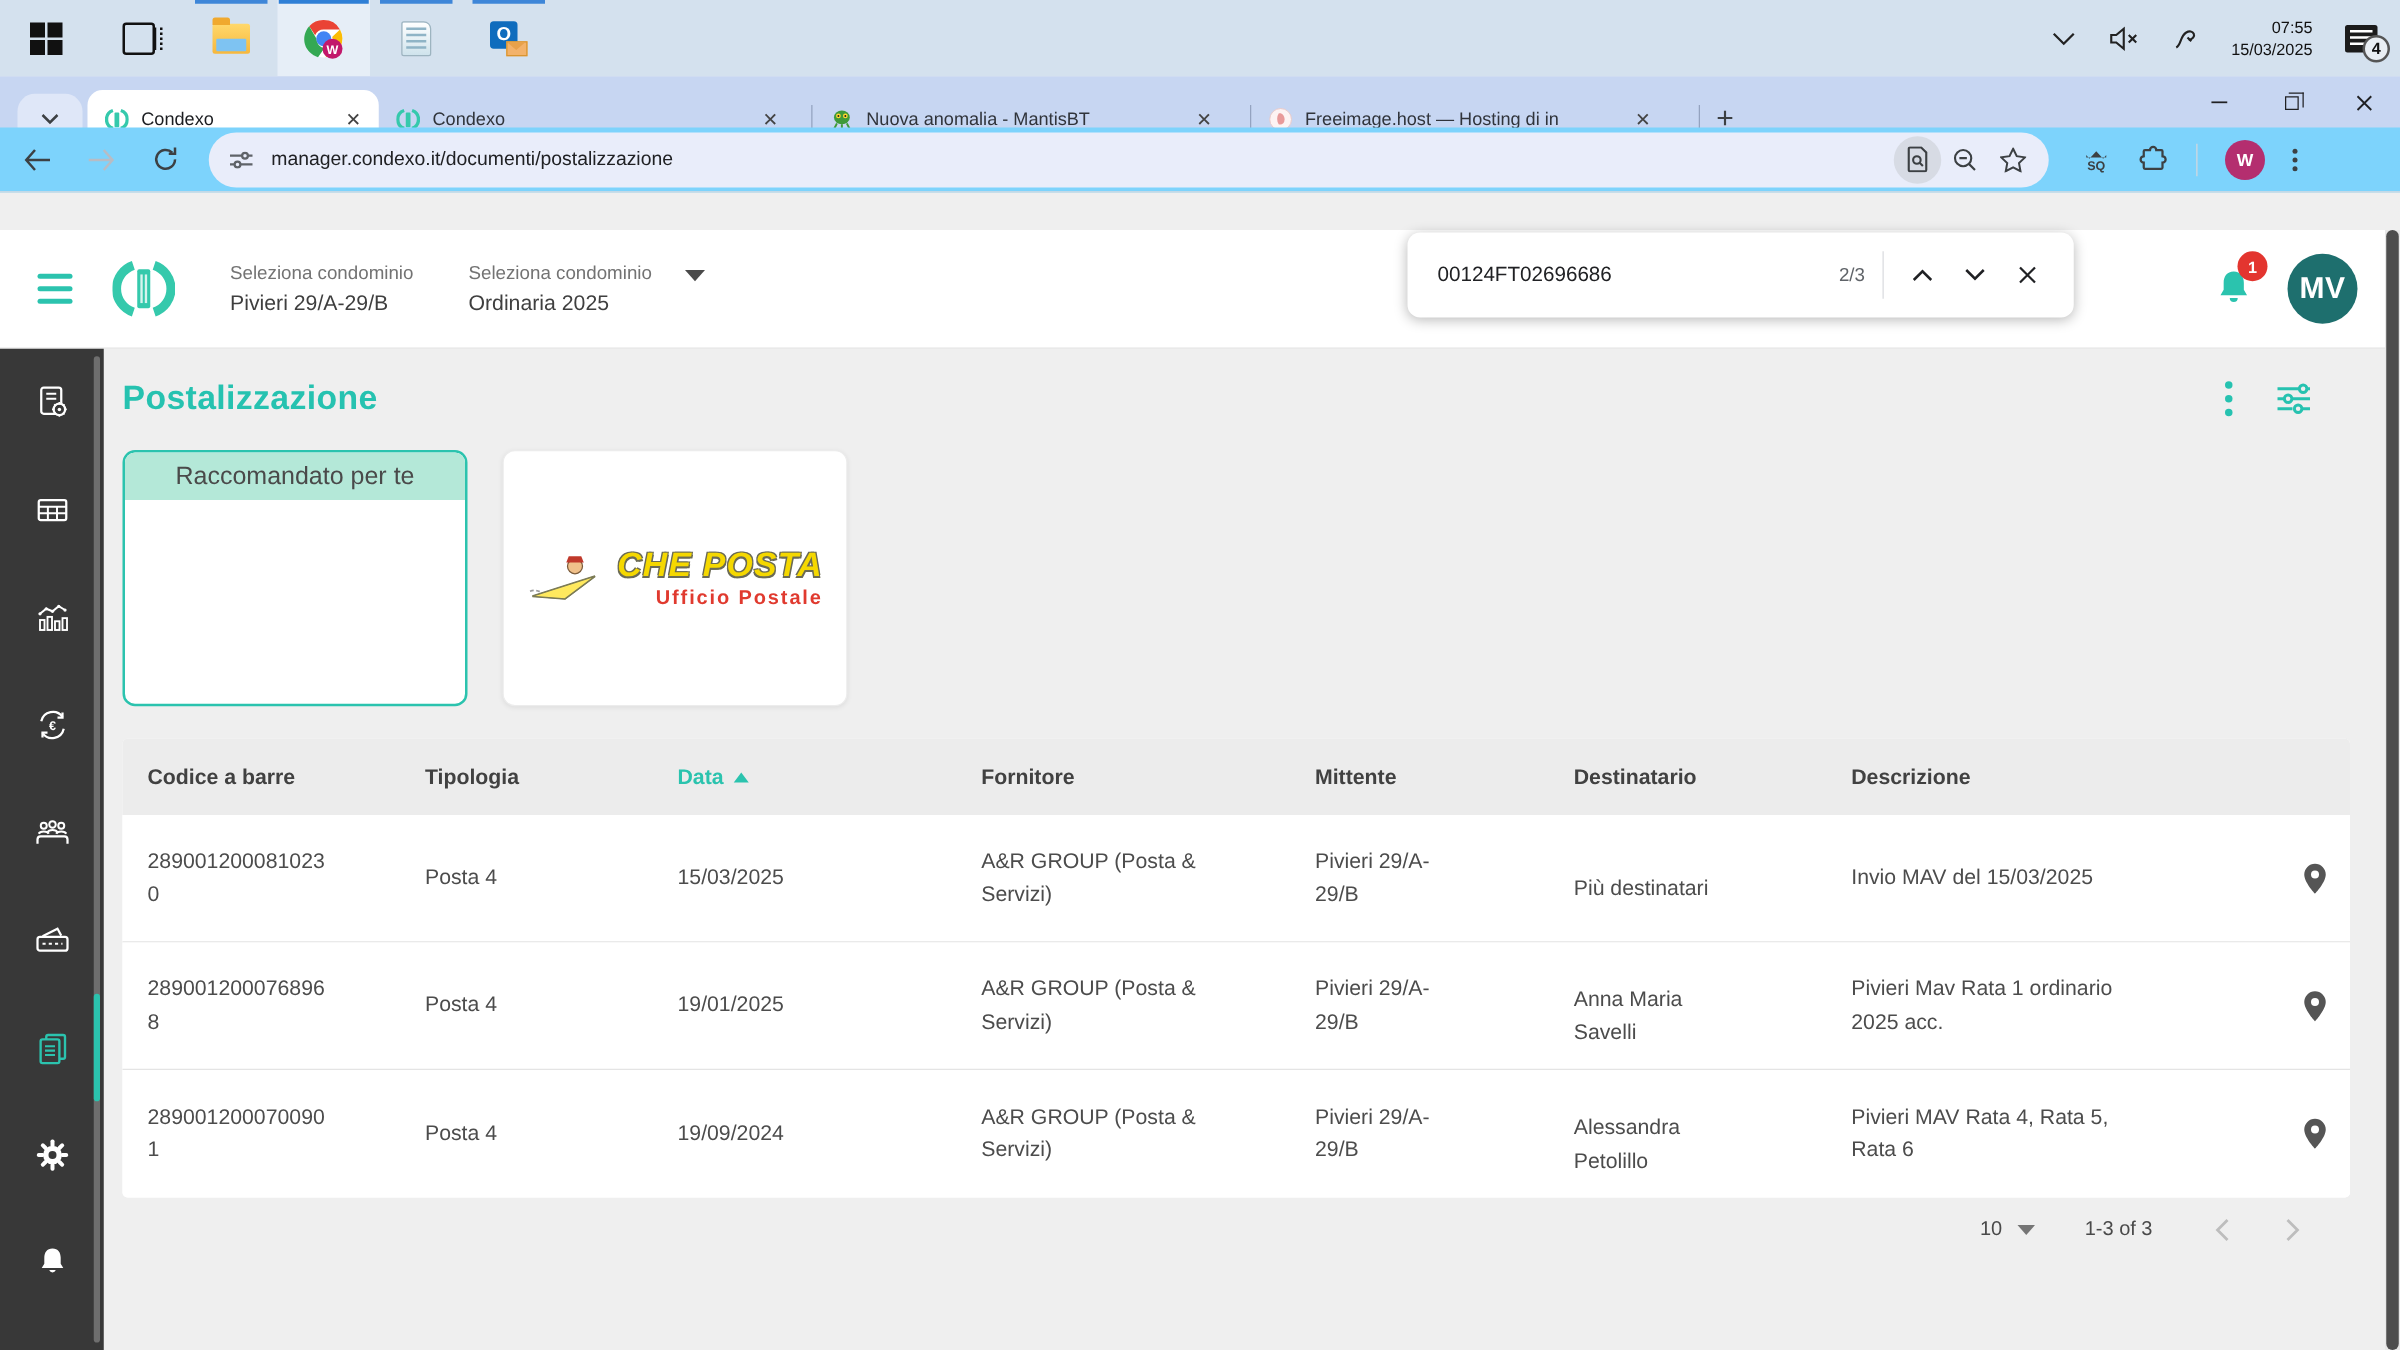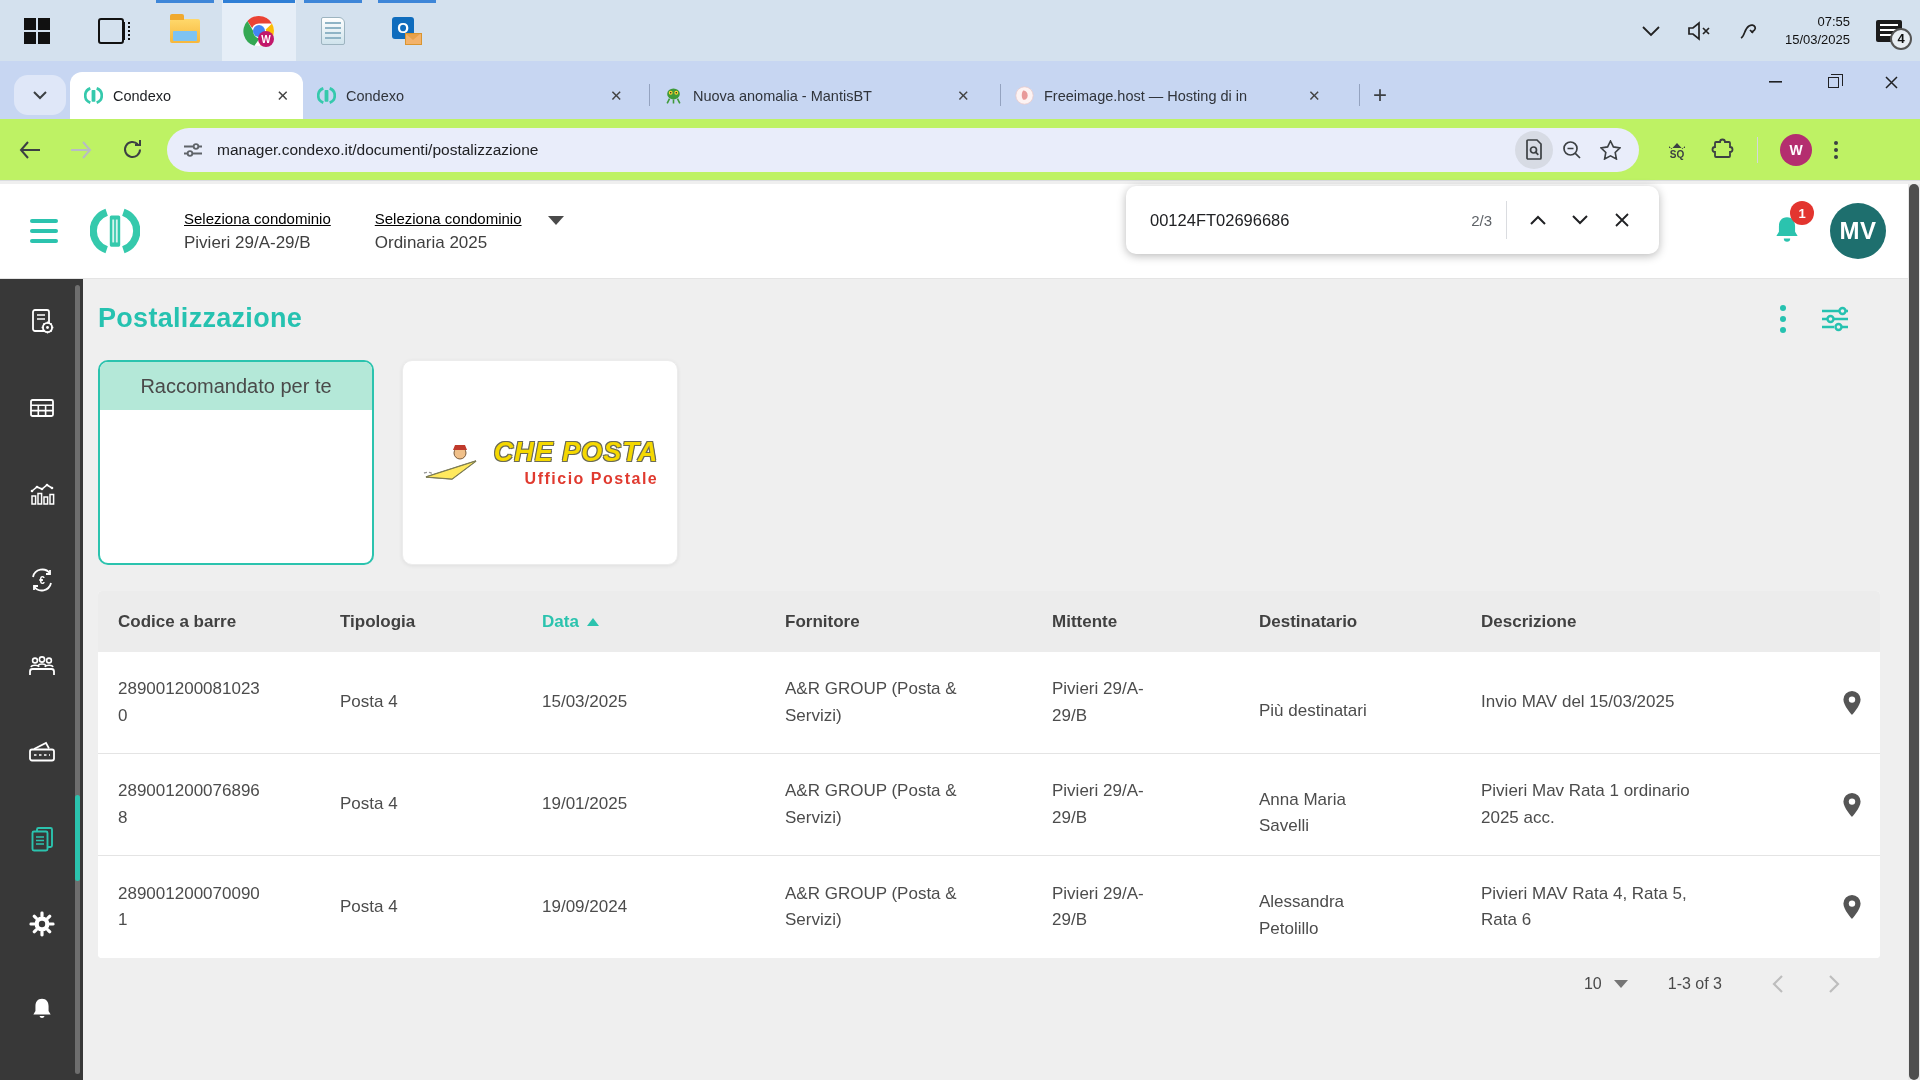--- a/index.html
+++ b/index.html
@@ -46,21 +46,21 @@
   .tab .close { margin-left:14px; font-size:15px; color:#444; }
   .tab-sep { width:1px; height:22px; background:#94a3c0; margin-bottom:13px; }
   .newtab { width:40px; height:40px; margin-bottom:4px; display:flex; align-items:center; justify-content:center; font-size:24px; color:#3c4043; }
   .win-controls { margin-left:auto; display:flex; align-self:flex-start; }
   .win-controls div { width:58px; height:42px; display:flex; align-items:center; justify-content:center; color:#202124; }
   .restore-glyph { width:11px; height:11px; border:1.4px solid #202124; position:relative; background:transparent; }
   .restore-glyph::before { content:""; position:absolute; top:-4px; left:2px; width:11px; height:11px; border:1.4px solid #202124; border-bottom:none; border-left:none; }
   .favicon { width:19px; height:19px; margin-right:10px; flex:none; }
 
   
-  .toolbar { position:absolute; top:119px; left:0; width:1920px; height:62px; background:#bef264; border-bottom:1px solid #dadce0;
+  .toolbar { position:absolute; top:102px; left:0; width:1920px; height:52px; background:#7dd3fc; border-bottom:1px solid #dadce0;
      display:flex; align-items:center; }
   .nav-ic { width:42px; height:42px; display:flex; align-items:center; justify-content:center; margin-left:9px; }
   .url-pill { margin-left:14px; width:1472px; height:44px; background:#e9edfa; border-radius:22px; display:flex; align-items:center; padding:0 10px 0 16px; }
   .url-text { font-size:15.5px; color:#202124; margin-left:14px; flex:1; }
   .pill-ic { width:38px; height:38px; display:flex; align-items:center; justify-content:center; border-radius:50%; }
   .pill-ic.active-circle { background:#d7dbe4; }
   .tb-right { display:flex; align-items:center; margin-left:26px; gap:22px; }
   .tb-divider { width:1px; height:26px; background:#d4d7dd; }
   .profile-w { width:32px; height:32px; border-radius:50%; background:#b42e6f; color:#fff; font-weight:bold; font-size:14px; display:flex; align-items:center; justify-content:center; }
   .kebab-dark { display:flex; flex-direction:column; gap:3px; }
@@ -68,21 +68,21 @@
 
   
   .page { position:absolute; top:184px; left:0; width:1920px; height:896px; background:#efefef; }
 
   .app-header { position:absolute; top:0; left:0; width:1920px; height:95px; background:#fff; border-bottom:1px solid #e4e4e4;
      display:flex; align-items:center; }
   .hamburger { margin-left:30px; display:flex; flex-direction:column; gap:6px; }
   .hamburger span { width:28px; height:4px; border-radius:2px; background:#2bc3ae; }
   .app-logo { margin-left:32px; }
   .sel-group { margin-left:44px; display:flex; flex-direction:column; gap:6px; }
-  .sel-label { font-size:15px; color:#000000;text-decoration:underline; }
+  .sel-label { font-size:15px; color:#737373; }
   .sel-value { font-size:17px; color:#3f3f3f; }
   .sel-caret { width:0; height:0; border-left:8px solid transparent; border-right:8px solid transparent; border-top:9px solid #4a4a4a; margin:6px 0 0 20px; }
   .hdr-right { margin-left:auto; display:flex; align-items:center; gap:26px; padding-right:34px; }
   .bell-wrap { position:relative; }
   .bell-badge { position:absolute; top:-12px; right:-10px; min-width:24px; height:24px; border-radius:50%; background:#e3352f;
      color:#fff; font-size:13px; font-weight:bold; display:flex; align-items:center; justify-content:center; }
   .avatar { width:56px; height:56px; border-radius:50%; background:#1e6f6e; color:#fff; font-size:24px; font-weight:bold;
      display:flex; align-items:center; justify-content:center; letter-spacing:.5px; }
 
   
@@ -103,21 +103,21 @@
   .card { width:276px; height:205px; border-radius:10px; background:#fff; overflow:hidden; position:relative; }
   .card.selected { border:2px solid #2bc3ae; }
   .card.plain { border:1px solid #ececec; box-shadow:0 1px 4px rgba(0,0,0,.07); }
   .card-logo-area { height:153px; display:flex; flex-direction:column; align-items:center; justify-content:center; position:relative; overflow:hidden; }
   .card.plain .card-logo-area { height:100%; }
   .env { position:absolute; background:linear-gradient(135deg,#d9effb 10%,#9ed2f1 60%,#c5e6f8); border:2px solid rgba(255,255,255,.85); }
   .env1 { width:170px; height:100px; transform:rotate(-10deg); top:8px; left:48px; }
   .env2 { width:120px; height:78px; transform:rotate(16deg); top:40px; left:110px; }
   .ps-line1 { position:relative; font-size:25px; font-weight:800; font-style:italic; color:#3d4a8c; letter-spacing:.5px; white-space:nowrap; }
   .ps-line2 { position:relative; font-size:11px; font-weight:bold; color:#3d4a8c; letter-spacing:2.2px; margin-top:10px; }
-  .card-banner { height:48px; background:#b4e8d8; display:flex; align-items:center; justify-content:center; font-size:20px; color:#4a4a4a; }
+  .card-banner { height:38px; background:#b4e8d8; display:flex; align-items:center; justify-content:center; font-size:20px; color:#4a4a4a; }
   .cp-wrap { display:flex; align-items:center; gap:10px; }
   .cp-text { display:flex; flex-direction:column; align-items:flex-end; }
   .cp-line1 { font-size:27px; font-weight:900; font-style:italic; color:#f5d800; letter-spacing:1px; white-space:nowrap;
      text-shadow:-1px -1px 0 #6b6b55, 1px -1px 0 #6b6b55, -1px 1px 0 #6b6b55, 1px 1px 0 #6b6b55; }
   .cp-line2 { font-size:16px; font-weight:bold; color:#e03a2f; letter-spacing:1.5px; margin-top:2px; }
 
   
   .table-card { margin-top:26px; width:1782px; background:#fff; border-radius:4px; }
   .t-head, .t-row { display:grid; grid-template-columns:222px 202px 243px 267px 207px 222px 1fr 56px; align-items:center; padding:0 0 0 20px; }
   .t-head { height:61px; background:#ececec; border-radius:4px 4px 0 0; }

